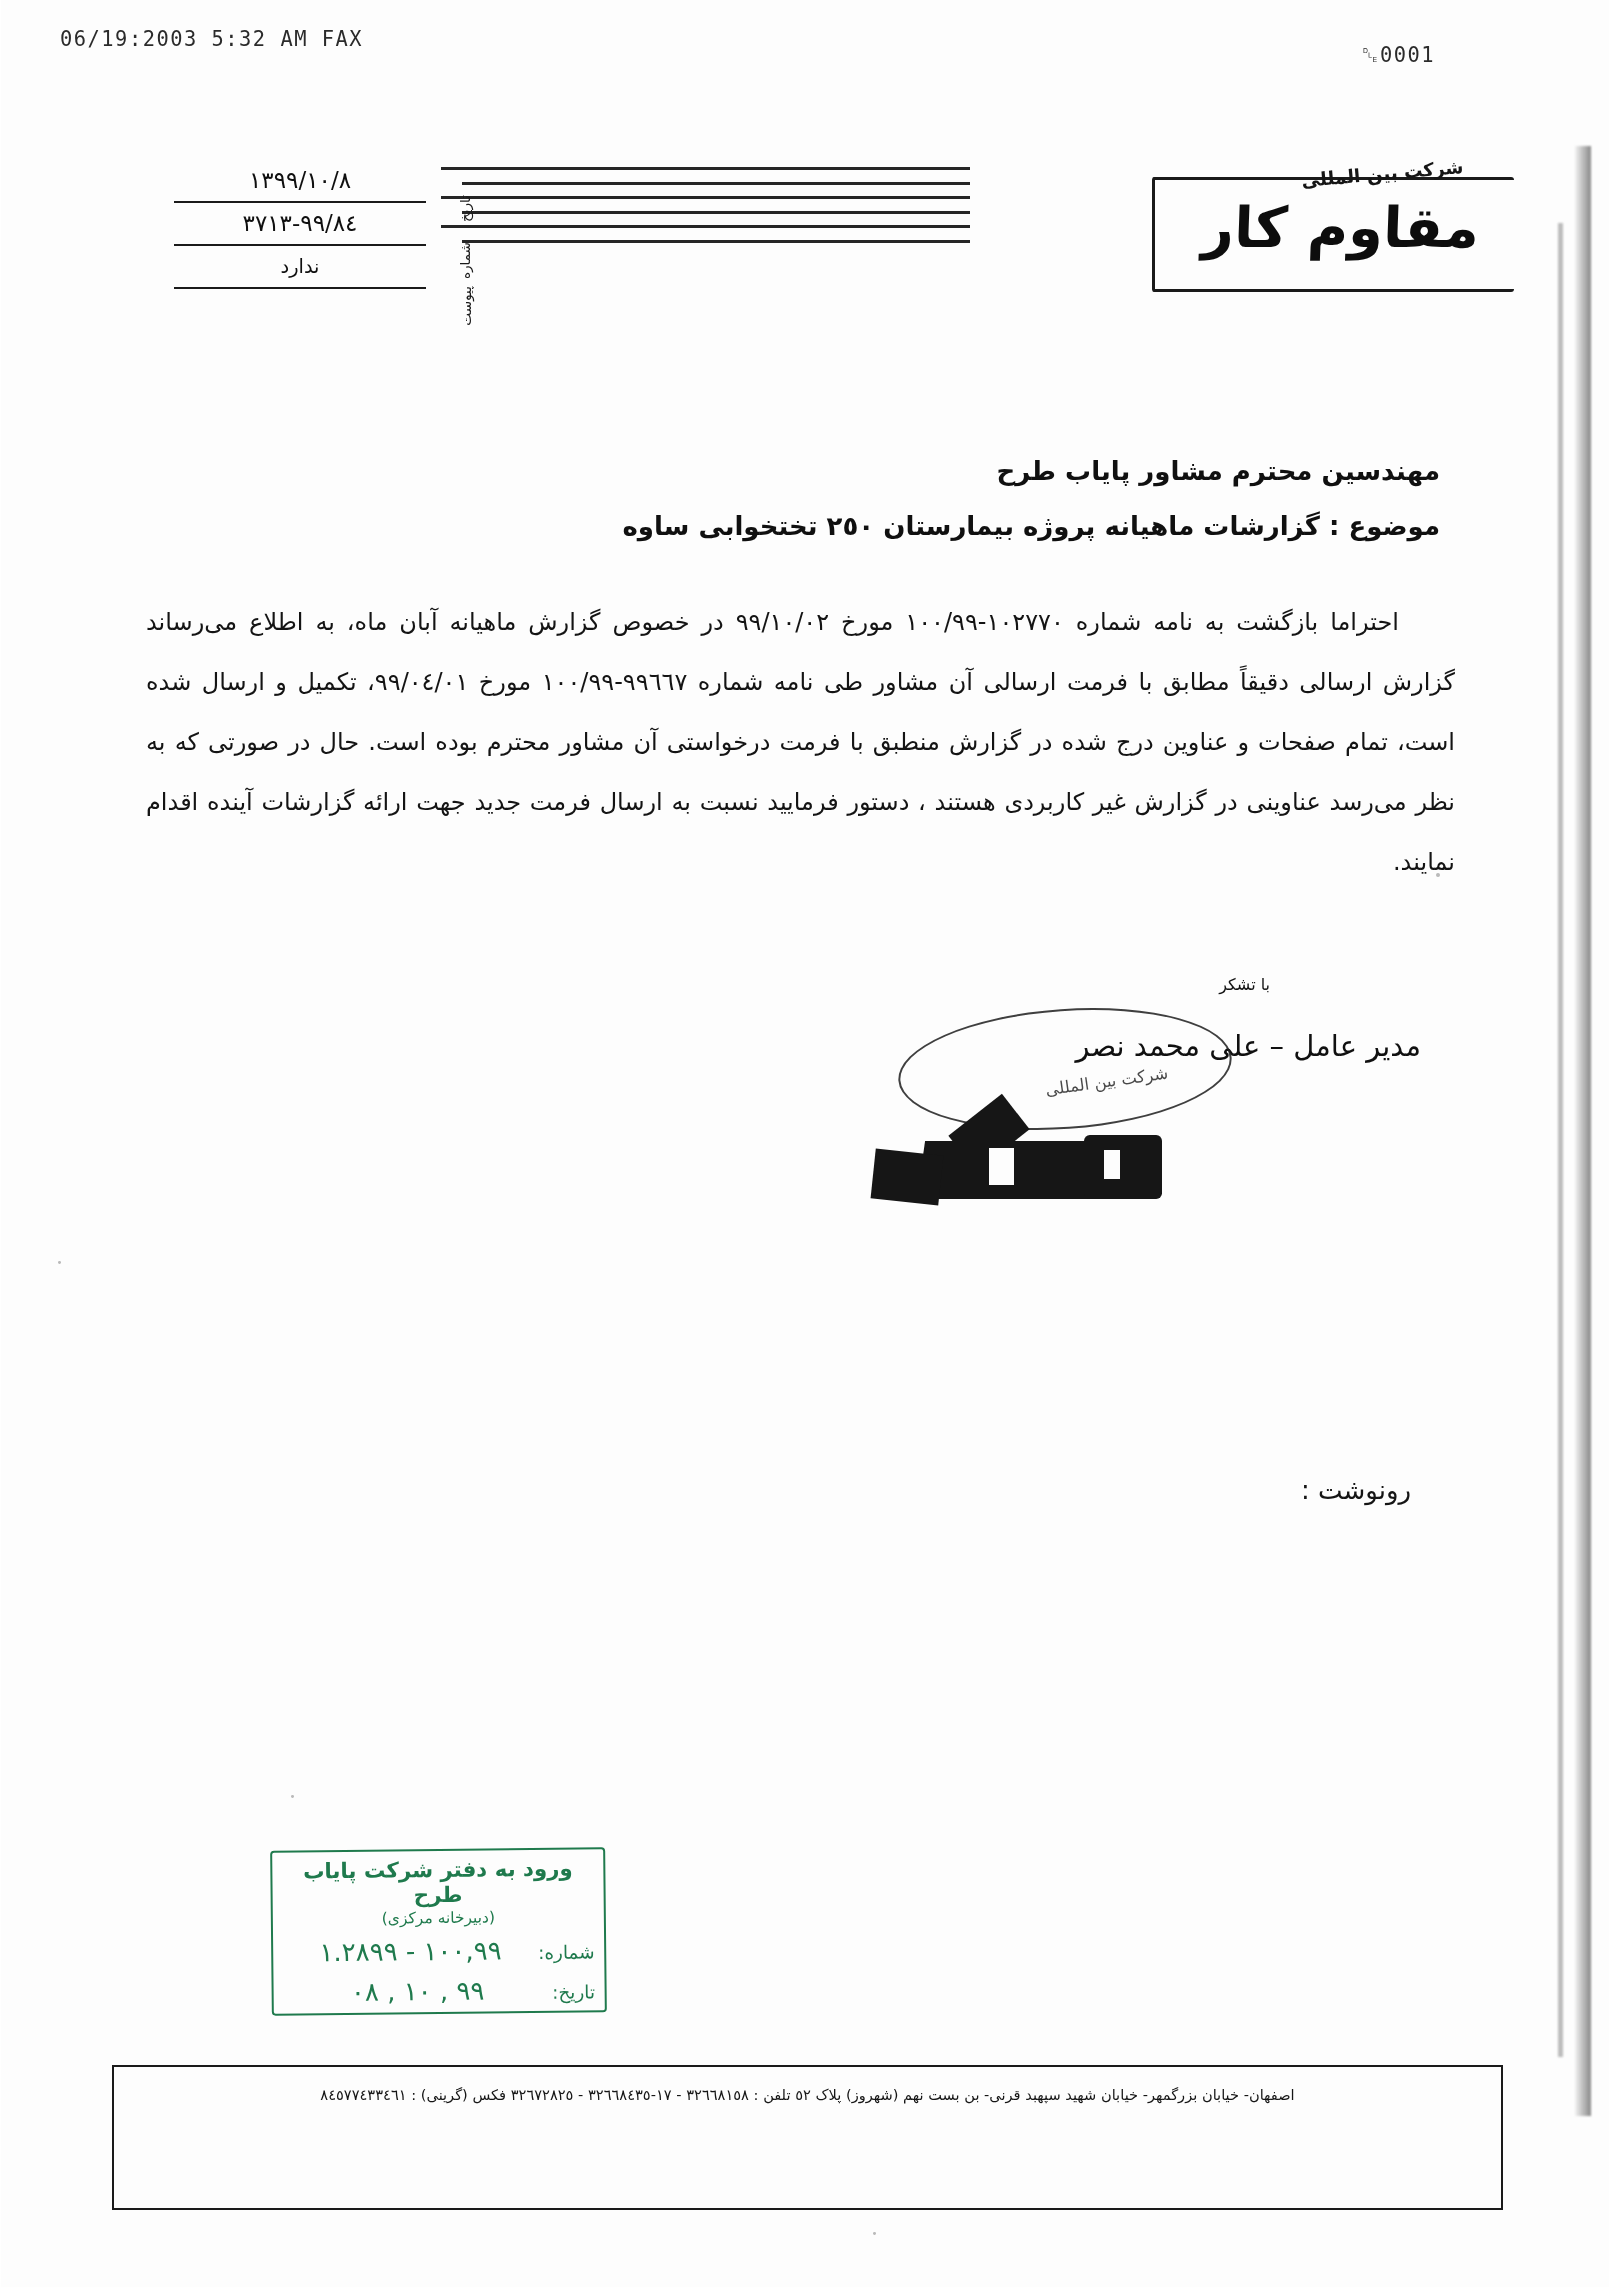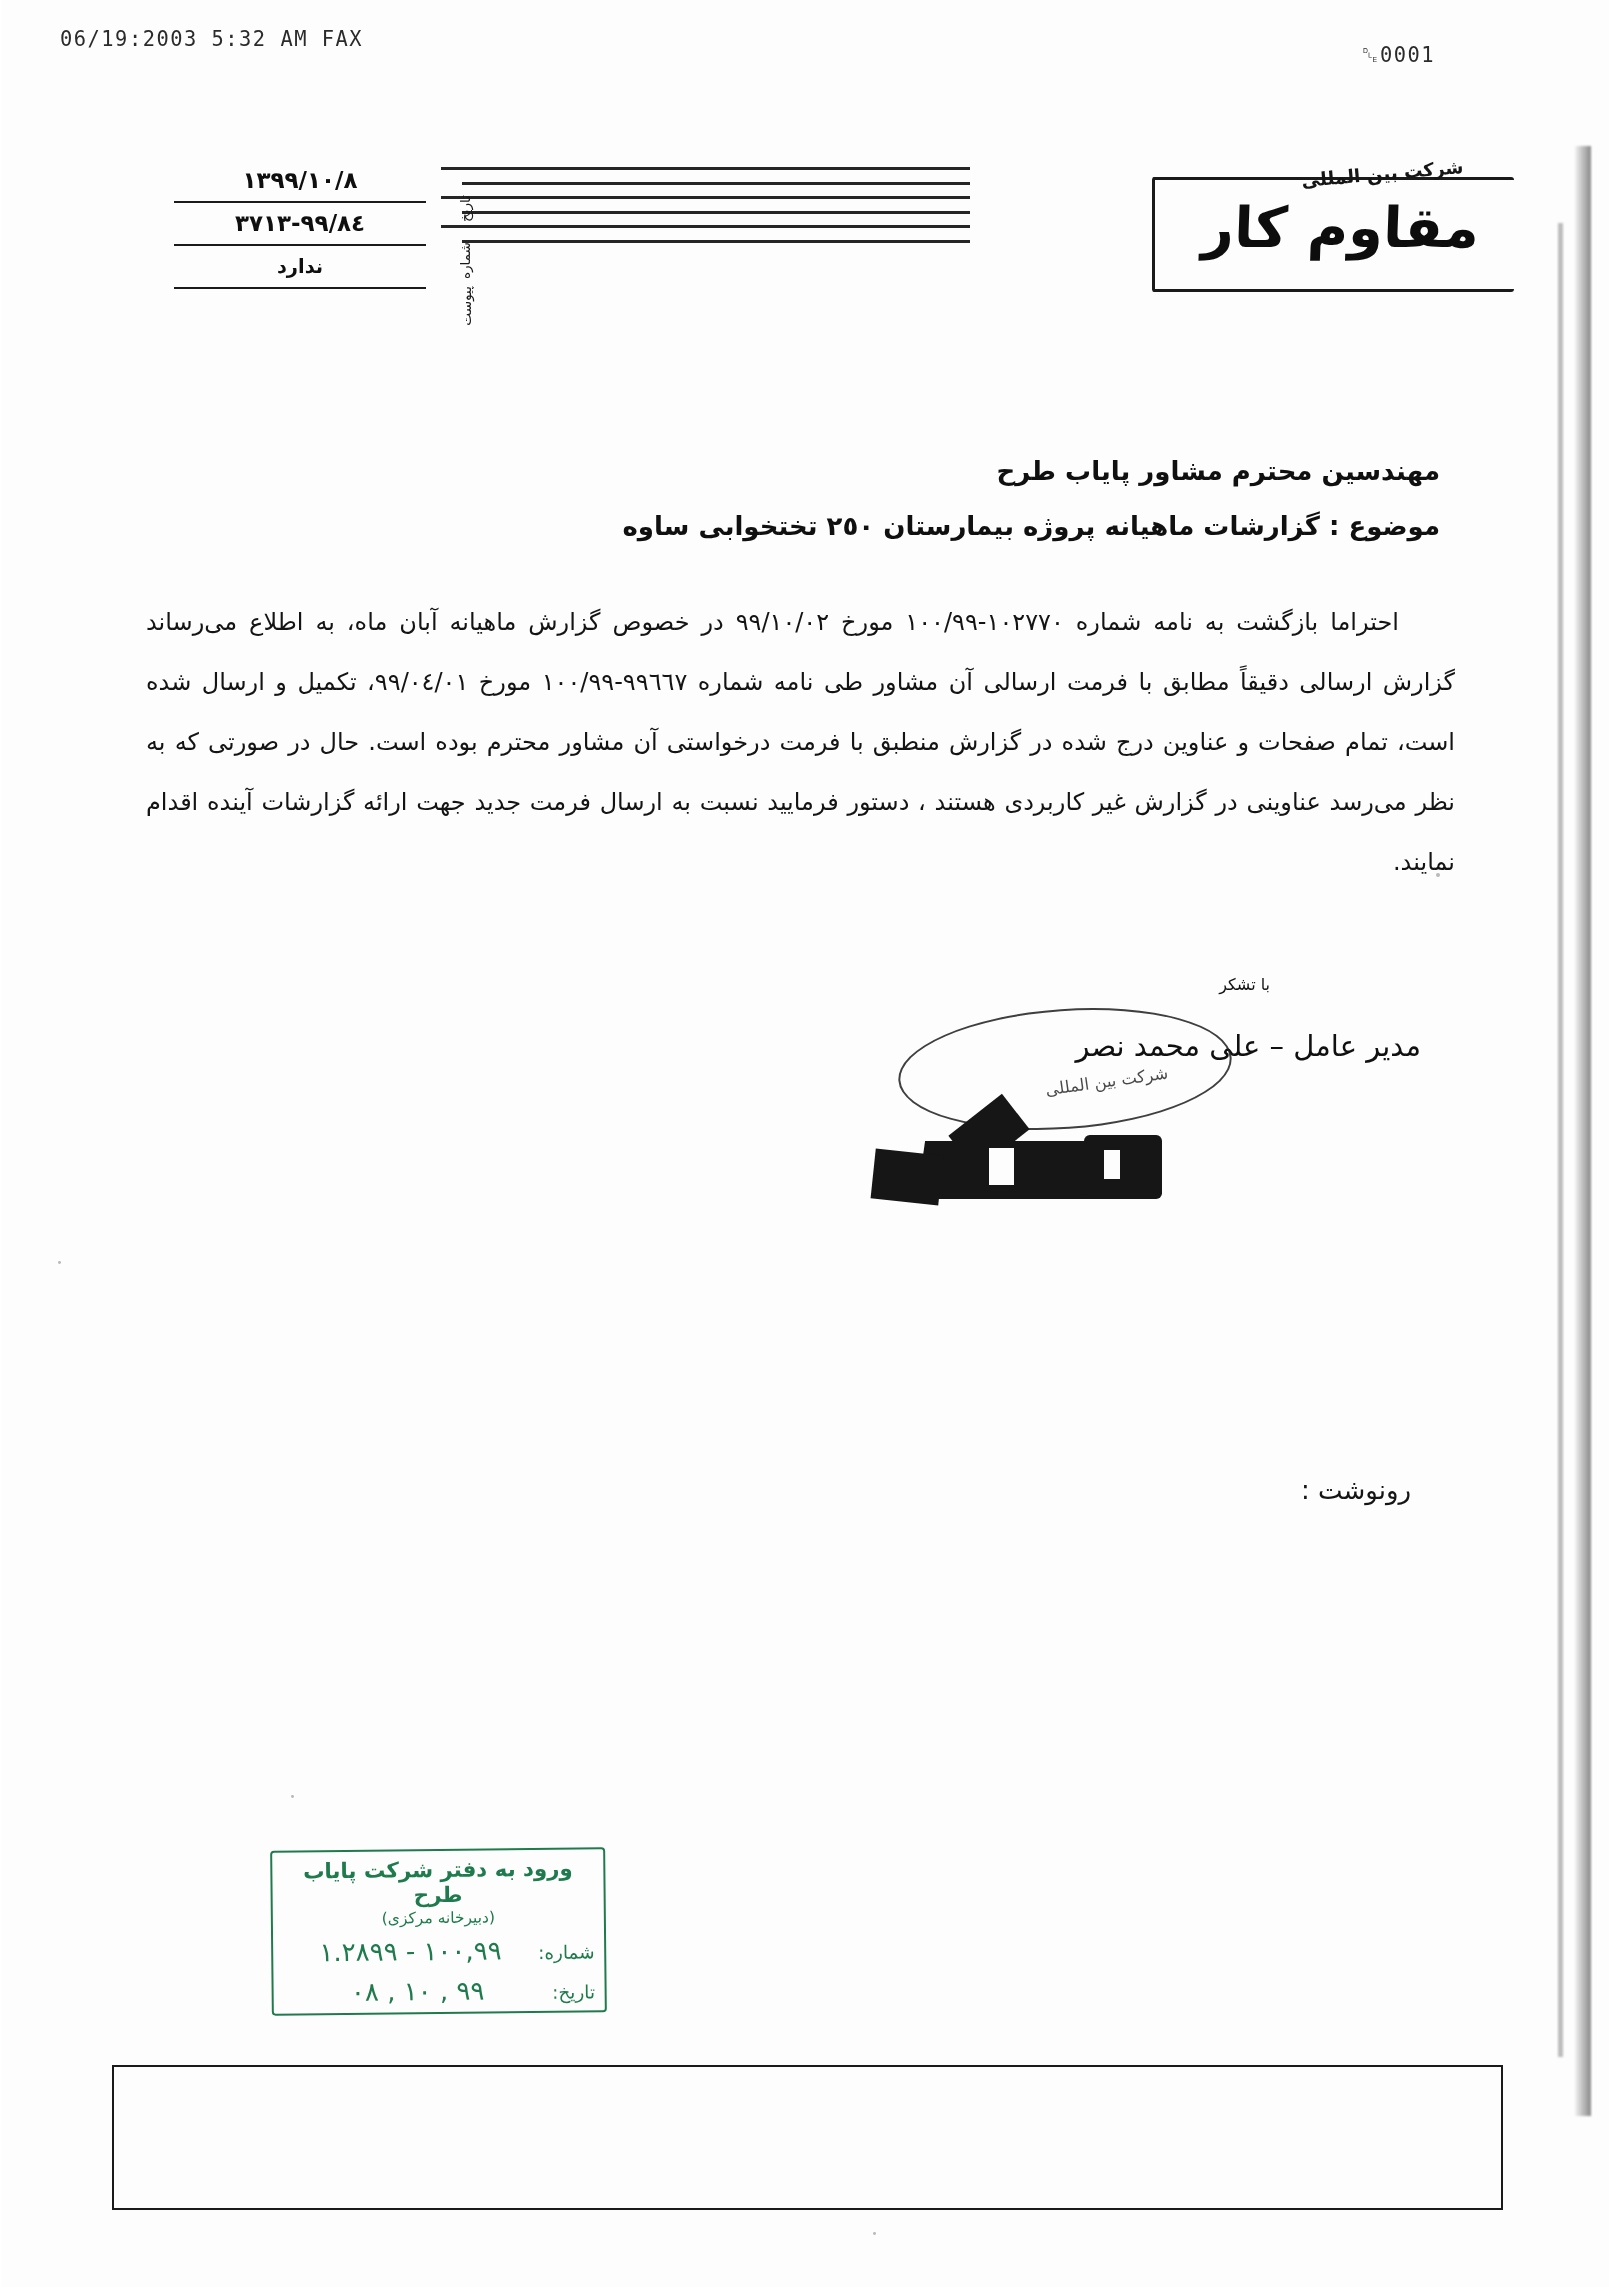--- a/index.html
+++ b/index.html
@@ -131,21 +131,21 @@
   .meta-row {
     position: relative;
     height: 41px;
     border-bottom: 2.4px solid #1b1b1b;
     display: flex;
     align-items: center;
     justify-content: center;
   }
   .meta-row .meta-val {
     font-size: 23px;
-    font-weight: bold;
+    font-weight: normal;
     letter-spacing: 1px;
     color: #0f0f0f;
     direction: ltr;
   }
   .meta-labels {
     position: absolute;
     right: -45px;
     top: 0;
     width: 43px;
     height: 128px;
@@ -447,20 +447,21 @@
       <span class="rs-label">شماره:</span>
       <span class="rs-val">١٠٠,٩٩ - ١.٢٨٩٩</span>
     </div>
     <div class="rs-row">
       <span class="rs-label">تاریخ:</span>
       <span class="rs-val">٩٩ , ١٠ , ٠٨</span>
     </div>
   </div>
 
   <div class="footer-box">
+    <div class="footer-fa">اصفهان- خیابان بزرگمهر- خیابان شهید سپهبد قرنی- بن بست نهم (شهروز) پلاک ٥٢ تلفن : ٣٢٦٦٨١٥٨ - ١٧-٣٢٦٦٨٤٣٥ - ٣٢٦٧٢٨٢٥ فکس (گرینی) : ٨٤٥٧٧٤٣٣٤٦١</div>
   </div>
 
   <div class="speck" style="left:58px; top:1261px; width:2.9px; height:2.9px;"></div>
   <div class="speck" style="left:1436px; top:873px; width:3.9px; height:3.9px;"></div>
   <div class="speck" style="left:291px; top:1795px; width:2.9px; height:2.9px;"></div>
   <div class="speck" style="left:873px; top:2232px; width:2.9px; height:2.9px;"></div>
 </div>
 
 
 </body></html>

